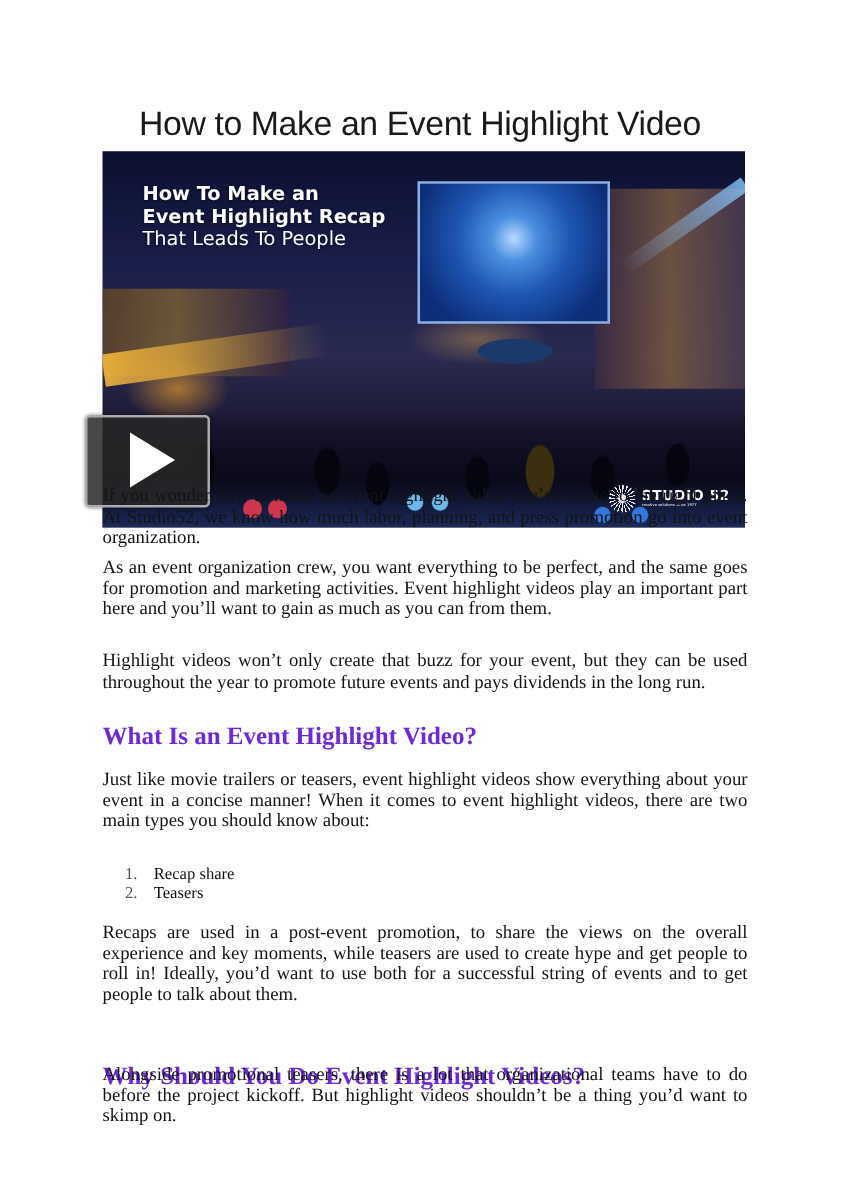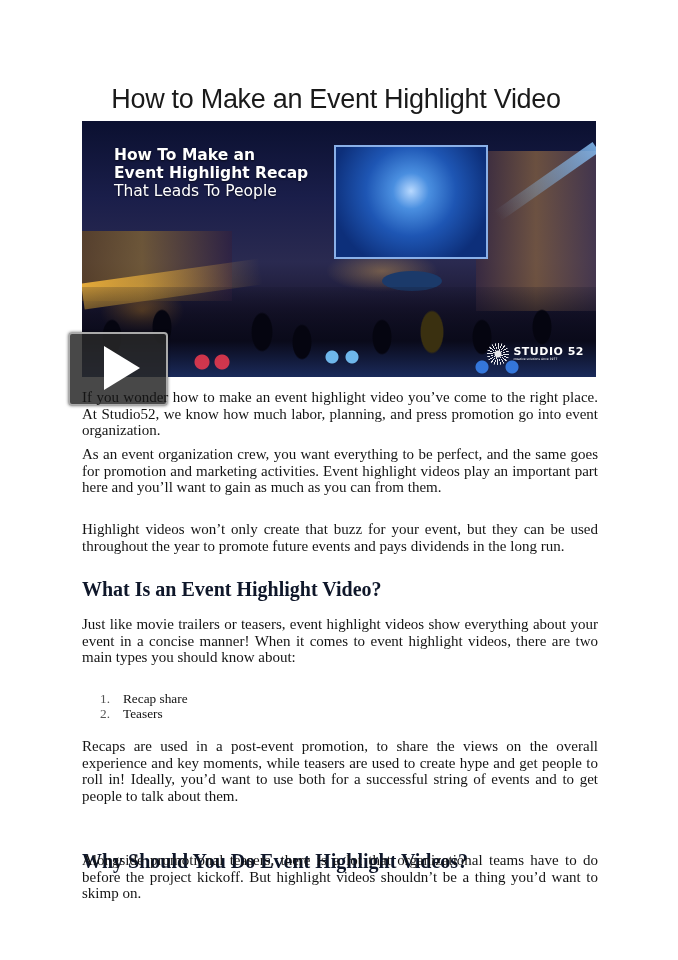--- a/index.html
+++ b/index.html
@@ -1,18 +1,18 @@
 <!DOCTYPE html>
 <html><head>
 <meta charset="utf-8">
 <style>
   html, body { margin:0; padding:0; }
   body { width:678px; height:960px; background:#ffffff; position:relative; overflow:hidden; font-family:"Liberation Serif", serif; color:#111; }
   .title { position:absolute; left:0; width:672px; top:84px; text-align:center; font-family:"Liberation Sans", sans-serif; font-size:27px; font-weight:300; color:#1a1a1a; letter-spacing:-0.3px; }
-  .hero { position:absolute; left:82px; top:121px; width:514px; height:256px; overflow:hidden;
+  .hero { position:absolute; left:82px; top:121px; width:514px; height:301px; overflow:hidden;
     background:
       radial-gradient(ellipse 60px 40px at 60px 190px, rgba(255,170,40,0.6), transparent 70%),
       radial-gradient(ellipse 80px 30px at 300px 150px, rgba(255,190,80,0.35), transparent 70%),
       linear-gradient(180deg, #0b1030 0%, #1a1e4a 30%, #2a2a50 55%, #1a1630 75%, #0d0c1c 100%); }
   .hero .screen { position:absolute; left:252px; top:24px; width:150px; height:110px;
     background: radial-gradient(circle at 50% 40%, #b8d9ff 0%, #4a8fe0 18%, #1e56b4 45%, #0d2f7a 80%); border:2px solid #8ab0e8; }
   .hero .beam-l { position:absolute; left:0; top:150px; width:180px; height:26px; background:linear-gradient(90deg, rgba(255,190,60,0.85), rgba(255,160,30,0.0)); transform:rotate(-8deg); }
   .hero .beam-r { position:absolute; right:0; top:20px; width:120px; height:12px; background:linear-gradient(270deg, rgba(140,200,255,0.8), rgba(140,200,255,0)); transform:rotate(-35deg); transform-origin:right; }
   .hero .wall-r { position:absolute; right:0; top:30px; width:120px; height:160px; background:linear-gradient(90deg, #3a2a40, #7a5a40 50%, #4a3a50); opacity:0.85; }
   .hero .wall-l { position:absolute; left:0; top:110px; width:150px; height:70px; background:linear-gradient(90deg, #6a4a20, #8a6a30 40%, #302040); opacity:0.7; }
@@ -39,21 +39,21 @@
   .hero .headline { position:absolute; left:32px; top:25px; font-family:"DejaVu Sans", sans-serif; color:#fff; line-height:18px; text-shadow:0 1px 2px rgba(0,0,0,0.6); }
   .hero .headline .b { font-weight:bold; font-size:15.5px; display:block; }
   .hero .headline .n { font-weight:normal; font-size:15.5px; display:block; }
   .hero .logo { position:absolute; right:12px; bottom:12px; display:flex; align-items:center; gap:4px; }
   .hero .logo .burst { width:22px; height:22px; border-radius:50%; background:radial-gradient(circle, #fff 0 3px, transparent 4px), repeating-conic-gradient(#ffffff 0 6deg, transparent 6deg 18deg); opacity:0.9; }
   .hero .logo .txt { font-family:"DejaVu Sans", sans-serif; font-weight:bold; color:#fff; font-size:11px; letter-spacing:0.5px; line-height:10px; }
   .hero .logo .sub { display:block; font-size:3px; font-weight:normal; letter-spacing:0; line-height:4px; }
   .play { position:absolute; left:68px; top:332px; width:96px; height:70px; background:rgba(40,40,40,0.85); border:2px solid #aaa; border-radius:4px; box-shadow:0 0 3px rgba(0,0,0,0.5); }
   .play .tri { position:absolute; left:34px; top:12px; width:0; height:0; border-top:22px solid transparent; border-bottom:22px solid transparent; border-left:36px solid #fff; }
   .p { position:absolute; left:82px; width:516px; font-size:15px; line-height:16.5px; text-align:justify; color:#141414; }
-  .h2 { position:absolute; left:82px; font-size:20px; font-weight:bold; color:#0f172a; }
+  .h2 { position:absolute; left:82px; font-size:20px; font-weight:bold; color:#6d28d9; }
   .list { position:absolute; left:100px; top:692px; font-size:13.3px; line-height:14.5px; margin:0; padding:0; list-style:none; }
   .list li { display:flex; }
   .list .num { width:23px; color:#555; }
 </style>
 </head>
 <body>
 
 <div class="title">How to Make an Event Highlight Video</div>
 
 <div class="hero">

